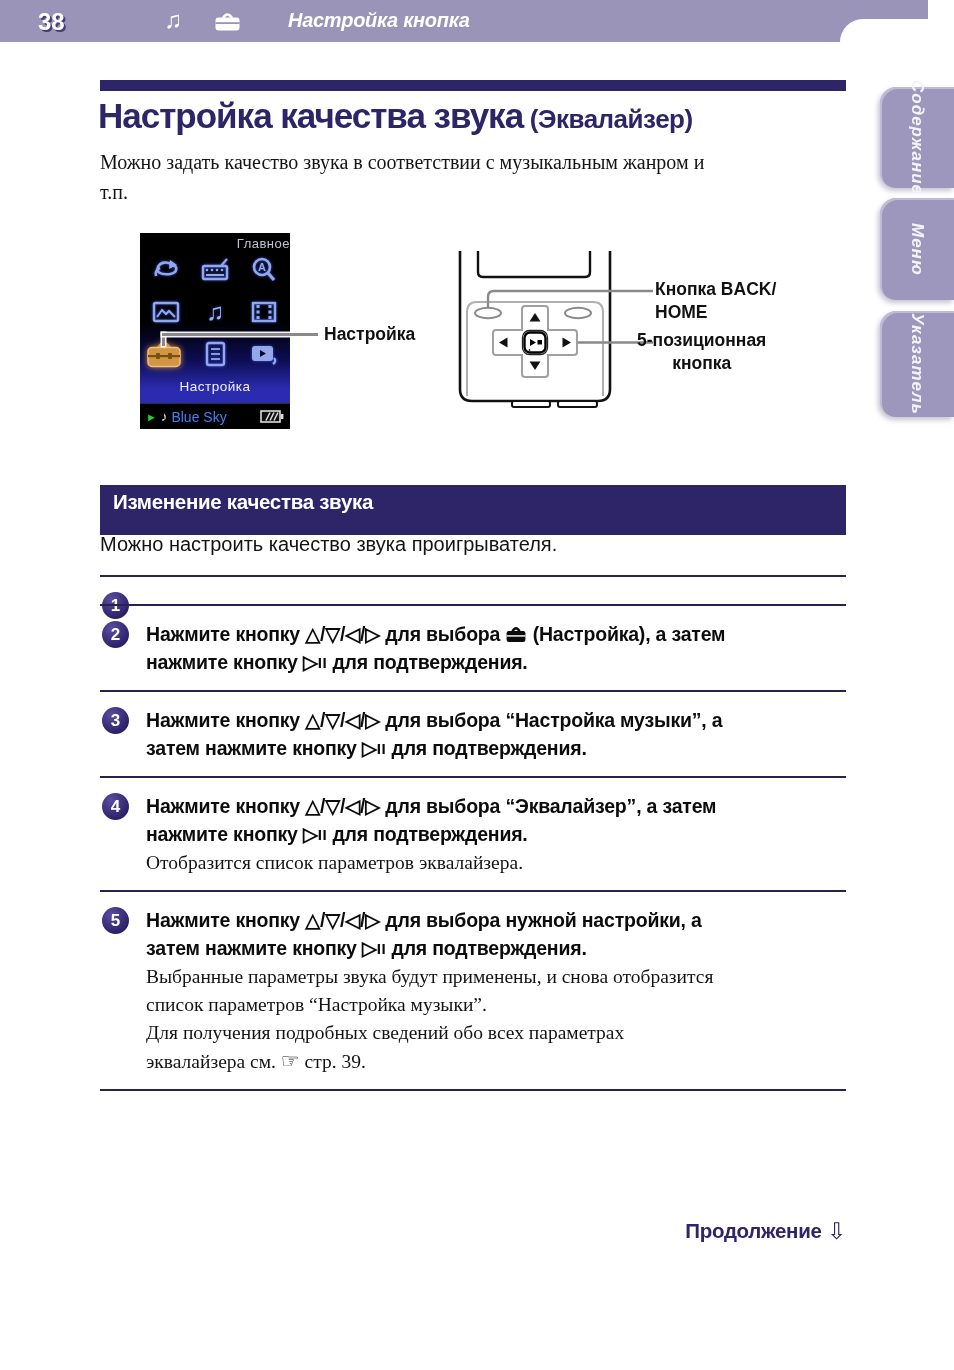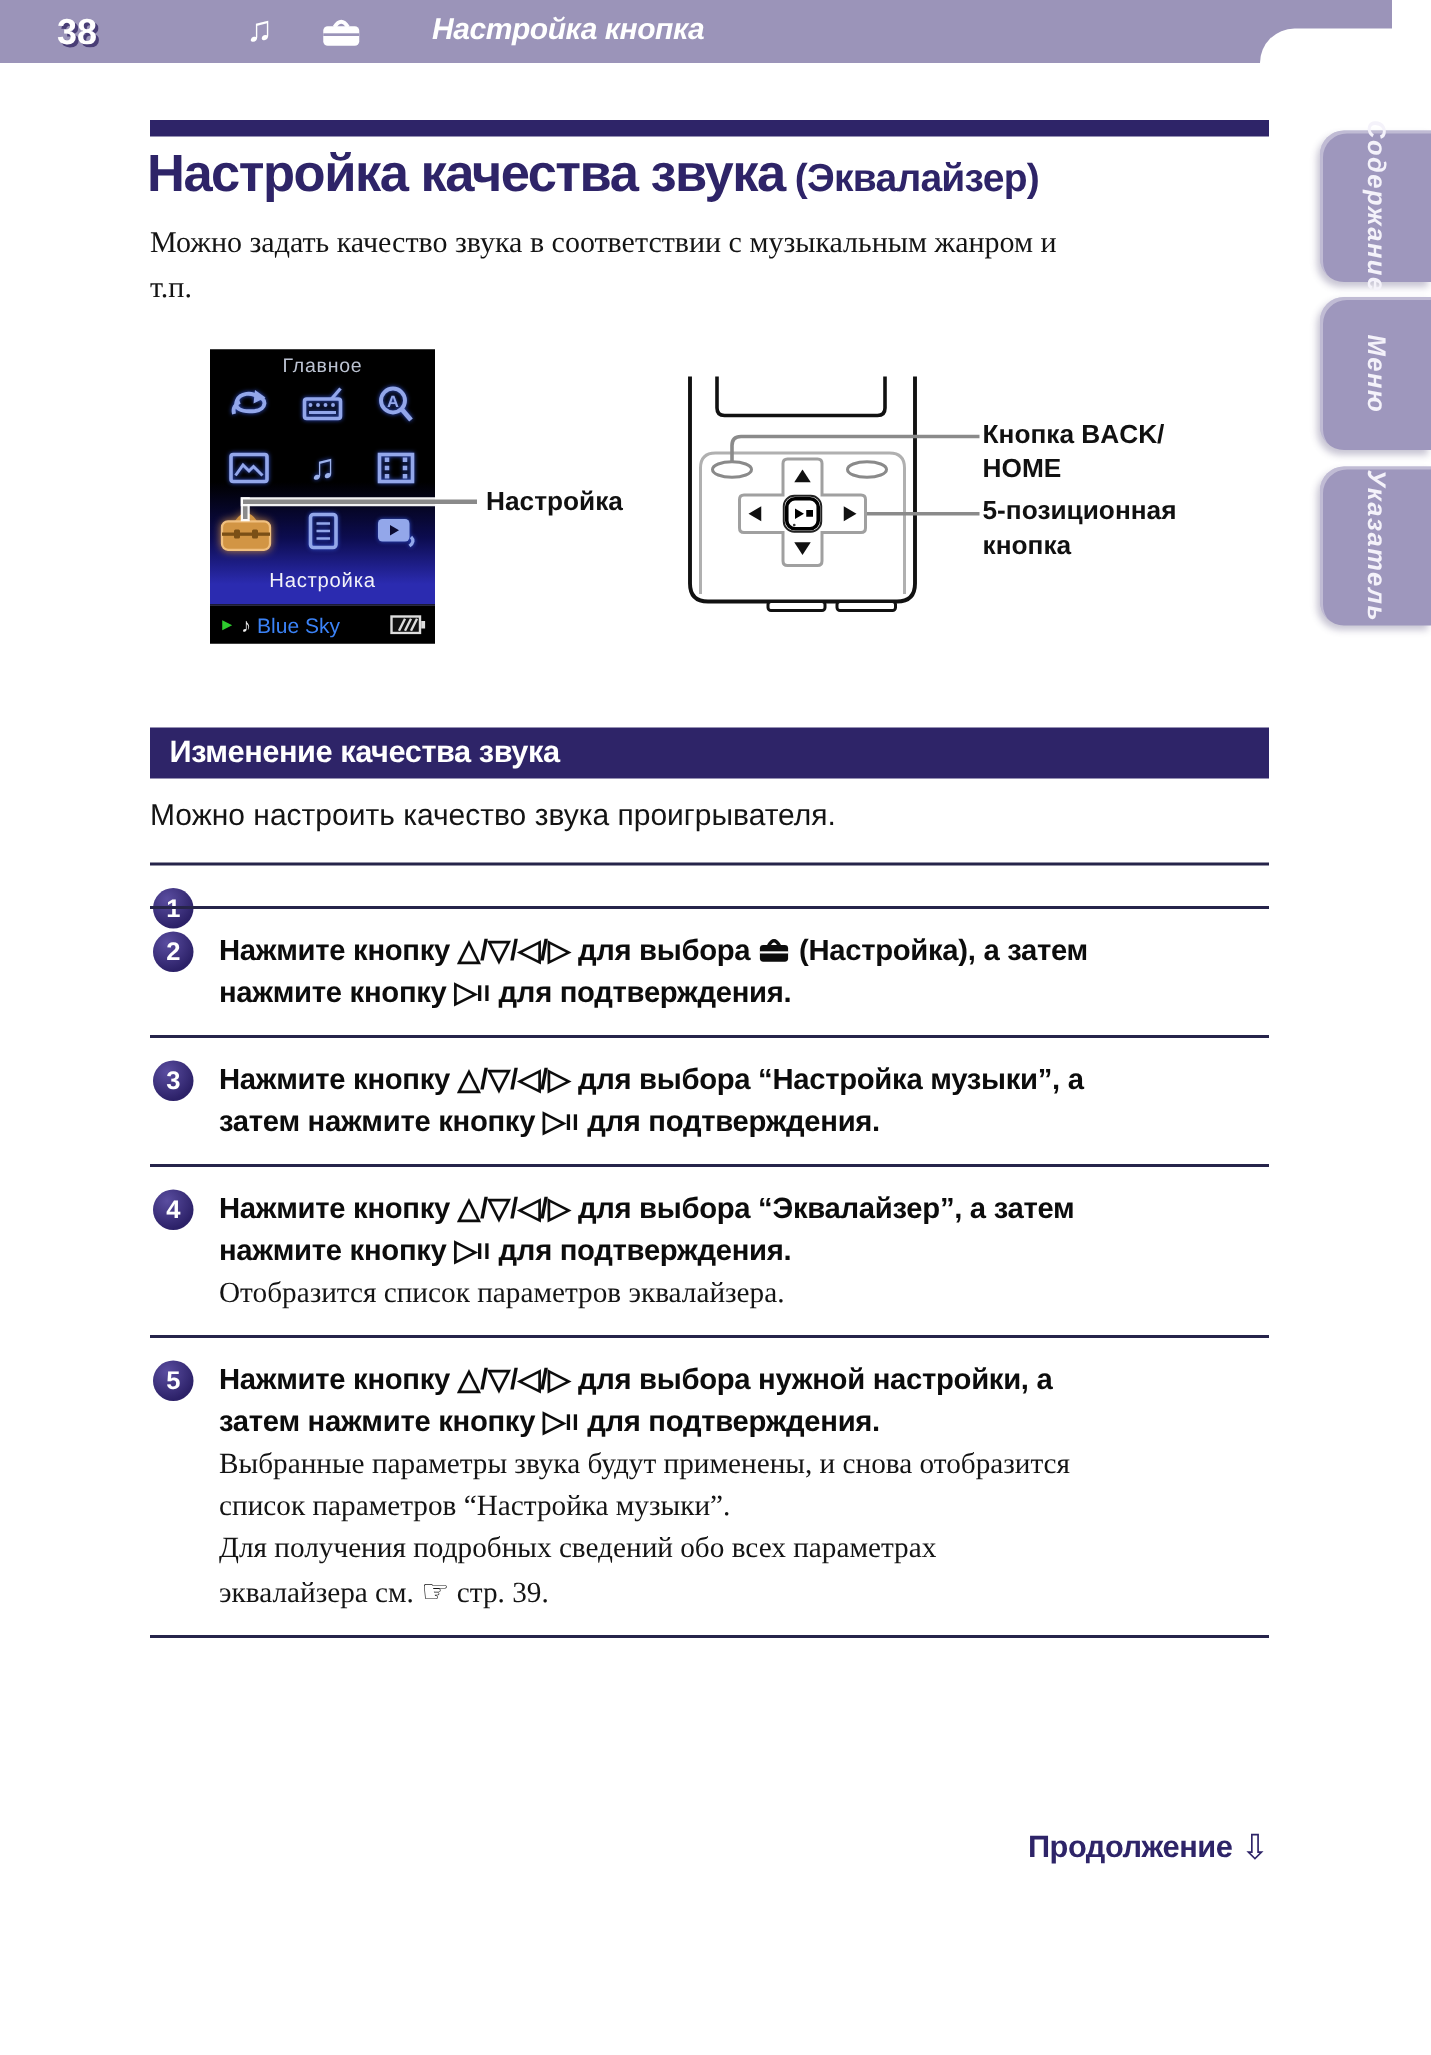--- a/index.html
+++ b/index.html
@@ -29,21 +29,21 @@
   h1{position:absolute;left:98px;top:96px;margin:0;color:#2e2468;font-weight:bold;
        font-size:35px;letter-spacing:-1px;white-space:nowrap;}
   h1 .tsuffix{font-size:26px;letter-spacing:-0.5px;}
   .intro{position:absolute;left:100px;top:147px;width:740px;
        font-family:"Liberation Serif",serif;font-size:20px;line-height:30px;color:#141414;}
   
   .figure{position:absolute;left:100px;top:225px;width:750px;height:250px;}
   .screen{position:absolute;left:40px;top:8px;width:150px;height:196px;background:#000;}
   .scr-main{position:absolute;left:0;top:0;width:150px;height:170px;
        background:linear-gradient(180deg,#000 0%,#000 52%,#0c0c50 74%,#2b2bb0 92%,#2b2bb0 100%);}
-  .scr-title{position:absolute;left:0;top:3px;width:150px;text-align:center;color:#bcc3d2;
+  .scr-title{position:absolute;left:0;top:3px;width:150px;text-align:right;color:#bcc3d2;
        font-size:13px;letter-spacing:0.5px;}
   .gi{position:absolute;width:40px;height:34px;display:flex;align-items:center;justify-content:center;}
   .gi svg{filter:drop-shadow(0 0 1.5px #3050cc);}
   .gi-note{color:#9db2ec;font-size:24px;text-shadow:0 0 3px #3050cc;}
   .scr-label{position:absolute;left:0;top:146px;width:150px;text-align:center;color:#f2f2f8;
        font-size:13.5px;letter-spacing:0.5px;}
   .statusbar{position:absolute;left:0;bottom:0;width:150px;height:26px;background:#000;
        border-top:1px solid #2a2a40;display:flex;align-items:center;padding:0 6px;gap:4px;
        box-sizing:border-box;}
   .sb-play{color:#2ecc2e;font-size:11px;}
@@ -52,23 +52,23 @@
   .sb-batt{margin-left:auto;display:flex;}
   
   .co-line-h{position:absolute;left:62px;top:108px;width:156px;height:2.5px;background:#8a8a8a;
        box-shadow:0 0 0 1.5px rgba(255,255,255,.95);}
   .co-line-v{position:absolute;left:62px;top:108px;width:2.5px;height:13px;background:#8a8a8a;
        box-shadow:0 0 0 1.5px rgba(255,255,255,.95);}
   .co-label{position:absolute;left:224px;top:99px;font-size:17.5px;font-weight:bold;color:#111;}
   .device{position:absolute;left:350px;top:25px;}
   .dc{position:absolute;font-size:17.5px;font-weight:bold;color:#111;line-height:23px;}
   #dc-back{left:555px;top:53px;}
-  #dc-5way{left:555px;top:104px;}
-  
-  .section-bar{position:absolute;left:100px;top:485px;width:746px;height:34px;background:#2e2468;
+  #dc-5way{left:537px;top:104px;text-align:center;}
+  
+  .section-bar{position:absolute;left:100px;top:485px;width:746px;height:50px;background:#2e2468;
        color:#fff;font-size:20.5px;font-weight:bold;line-height:34px;padding-left:13px;
        box-sizing:border-box;letter-spacing:-0.3px;}
   .section-intro{position:absolute;left:100px;top:530px;width:740px;
        font-family:Liberation Sans, sans-serif;font-size:20px;line-height:28px;color:#141414;}
   
   .steps{position:absolute;left:100px;top:575px;width:746px;border-bottom:2px solid #26244a;}
   .step{position:relative;border-top:2px solid #26244a;padding:14px 0 13px 46px;}
   .num{position:absolute;left:2px;top:15px;width:27px;height:27px;border-radius:50%;
        background:radial-gradient(circle at 35% 28%,#5a4da0 0%,#2c2168 72%);color:#fff;
        font-size:17px;font-weight:bold;display:flex;align-items:center;justify-content:center;}

